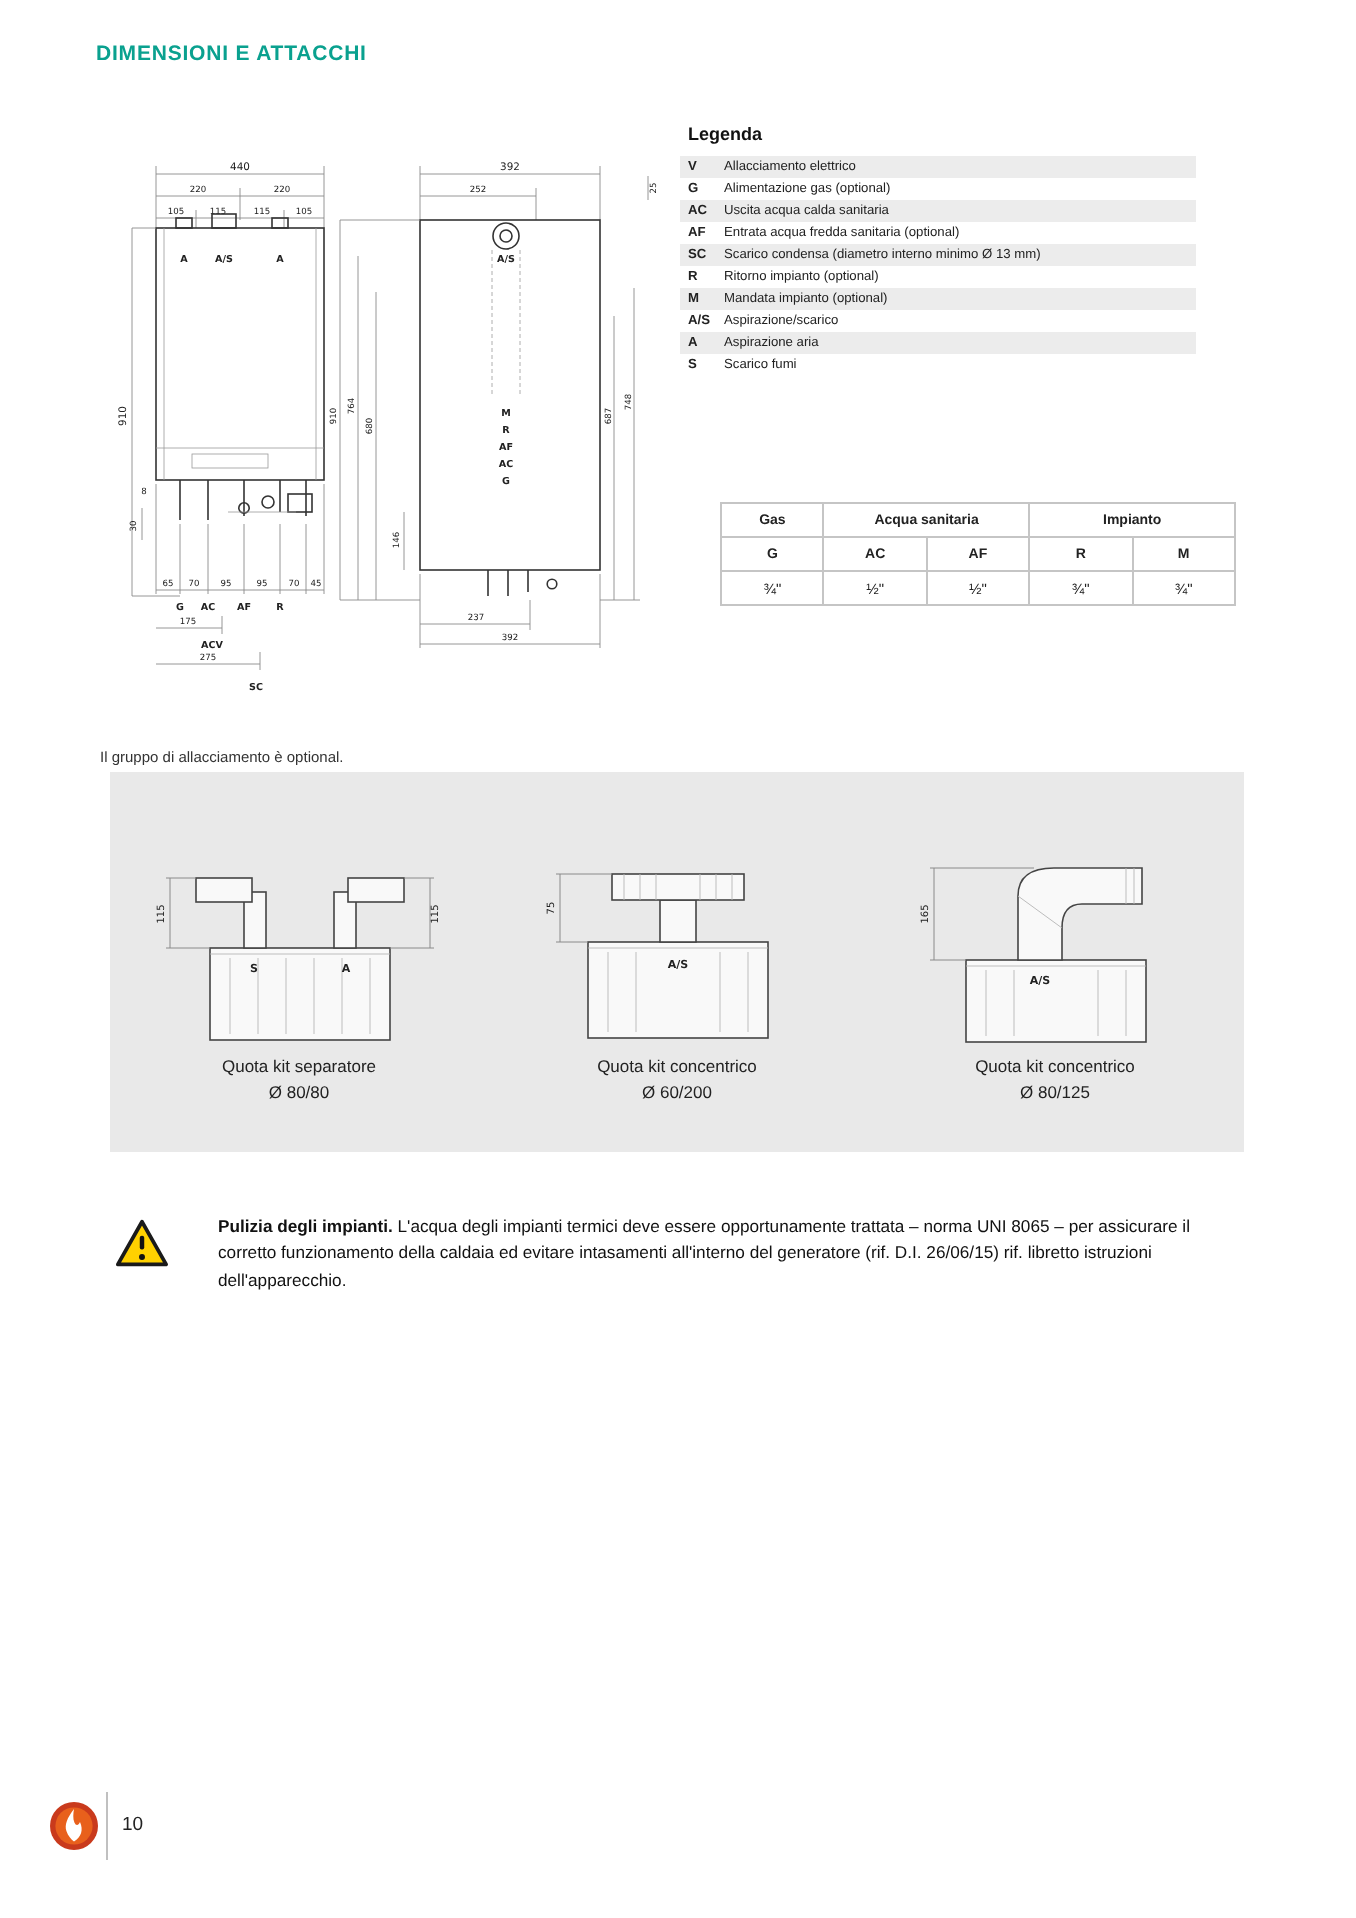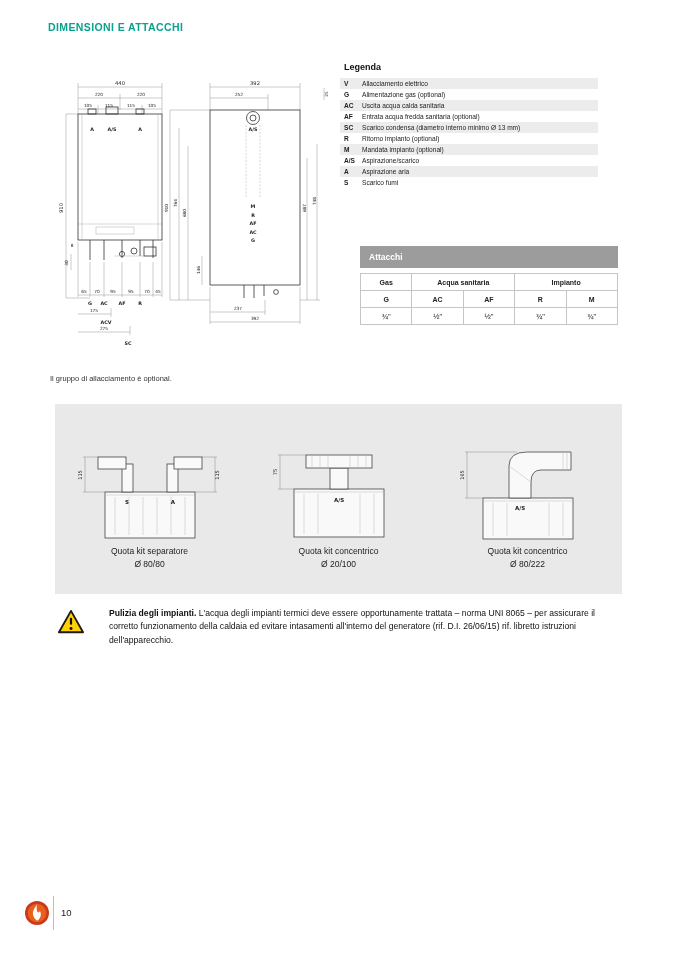--- a/index.html
+++ b/index.html
@@ -35,21 +35,21 @@
   .attacchi { position:absolute; left:360px; top:246px; width:258px; }
   .attacchi-header { background:#9c9c9c; color:#fff; font-weight:bold; font-size:8.5px; padding:6px 9px; }
   .att-table { width:100%; border-collapse:collapse; margin-top:5px; table-layout:fixed; }
   .att-table td { border:1px solid #c5c5c5; text-align:center; font-size:7px; height:17px; color:#222; }
   .att-table .grp, .att-table .code { font-weight:bold; }
   .att-table .val { font-size:7.5px; }
 
   .note { position:absolute; left:50px; top:374px; font-size:7.5px; color:#333; }
 
   
-  .kits-panel { position:absolute; left:55px; top:404px; width:567px; height:190px; background:#e9e9e9;
+  .kits-panel { position:absolute; left:55px; top:386px; width:567px; height:190px; background:#e9e9e9;
                 display:flex; justify-content:space-around; padding-top:30px; }
   .kit { display:flex; flex-direction:column; align-items:center; }
   .kit-svg text { font-size:5px; fill:#222; text-anchor:middle; font-family:"DejaVu Sans",sans-serif; }
   .kit-svg text.lbl { font-size:5.5px; font-weight:bold; }
   .kit-svg .obj  { stroke:#444; stroke-width:.8; fill:#f9f9f9; }
   .kit-svg .dim  { stroke:#8a8a8a; stroke-width:.5; fill:none; }
   .kit-svg .thin { stroke:#b5b5b5; stroke-width:.45; fill:none; }
   .kit-caption { font-size:8.5px; color:#222; margin-top:2px; }
   .kit-size { font-size:8.5px; color:#222; margin-top:3px; }
 
@@ -245,21 +245,20 @@
       <span class="legend-code">A</span>
       <span class="legend-label">Aspirazione aria</span>
     </div>
     <div class="legend-row">
       <span class="legend-code">S</span>
       <span class="legend-label">Scarico fumi</span>
     </div>
   </div>
 
   <div class="attacchi">
-    <div class="attacchi-header">Attacchi</div>
     <table class="att-table">
       <tbody>
           <tr>
         <td class="grp">Gas</td>
         <td class="grp" colspan="2">Acqua sanitaria</td>
         <td class="grp" colspan="2">Impianto</td>
       </tr>
       <tr>
         <td class="code">G</td>
         <td class="code">AC</td>
@@ -327,21 +326,21 @@
         <line class="thin" x1="96" y1="21" x2="96" y2="34"></line>
         <line class="thin" x1="104" y1="21" x2="104" y2="34"></line>
         <line class="thin" x1="112" y1="21" x2="112" y2="34"></line>
         <line class="dim" x1="52" y1="21" x2="24" y2="21"></line>
         <line class="dim" x1="40" y1="55" x2="24" y2="55"></line>
         <line class="dim" x1="26" y1="21" x2="26" y2="55"></line>
         <text transform="rotate(-90 23 38)" x="23" y="38">75</text>
         <text x="85" y="68" class="lbl">A/S</text>
       </svg>
       <div class="kit-caption">Quota kit concentrico</div>
-      <div class="kit-size">Ø 20/100</div>
+      <div class="kit-size">Ø 60/200</div>
     </div>
 
     <div class="kit">
       <svg class="kit-svg" width="170" height="110" viewBox="0 0 170 110">
         <rect class="obj" x="40" y="64" width="90" height="41"></rect>
         <line class="thin" x1="40" y1="67" x2="130" y2="67"></line>
         <line class="thin" x1="50" y1="69" x2="50" y2="102"></line>
         <line class="thin" x1="64" y1="69" x2="64" y2="102"></line>
         <line class="thin" x1="106" y1="69" x2="106" y2="102"></line>
         <line class="thin" x1="120" y1="69" x2="120" y2="102"></line>
@@ -349,21 +348,21 @@
         <line class="thin" x1="66" y1="32" x2="88" y2="48"></line>
         <line class="thin" x1="120" y1="18" x2="120" y2="36"></line>
         <line class="thin" x1="124" y1="18" x2="124" y2="36"></line>
         <line class="dim" x1="74" y1="18" x2="22" y2="18"></line>
         <line class="dim" x1="40" y1="64" x2="22" y2="64"></line>
         <line class="dim" x1="24" y1="18" x2="24" y2="64"></line>
         <text transform="rotate(-90 21 41)" x="21" y="41">165</text>
         <text x="77" y="76" class="lbl">A/S</text>
       </svg>
       <div class="kit-caption">Quota kit concentrico</div>
-      <div class="kit-size">Ø 80/222</div>
+      <div class="kit-size">Ø 80/125</div>
     </div>
   </div>
 
   <div class="warning">
     <svg class="warn-icon" width="28" height="26" viewBox="0 0 30 28">
       <path d="M15 2 L28 25 L2 25 Z" fill="#FFD100" stroke="#1a1a1a" stroke-width="2" stroke-linejoin="round"></path>
       <rect x="13.8" y="9.5" width="2.4" height="7.5" rx="1.1" fill="#111"></rect>
       <circle cx="15" cy="21" r="1.6" fill="#111"></circle>
     </svg>
     <div class="warn-text"><b>Pulizia degli impianti.</b><span> L'acqua degli impianti termici deve essere opportunamente trattata – norma UNI 8065 – per assicurare il corretto funzionamento della caldaia ed evitare intasamenti all'interno del generatore (rif. D.I. 26/06/15) rif. libretto istruzioni dell'apparecchio.</span></div>

